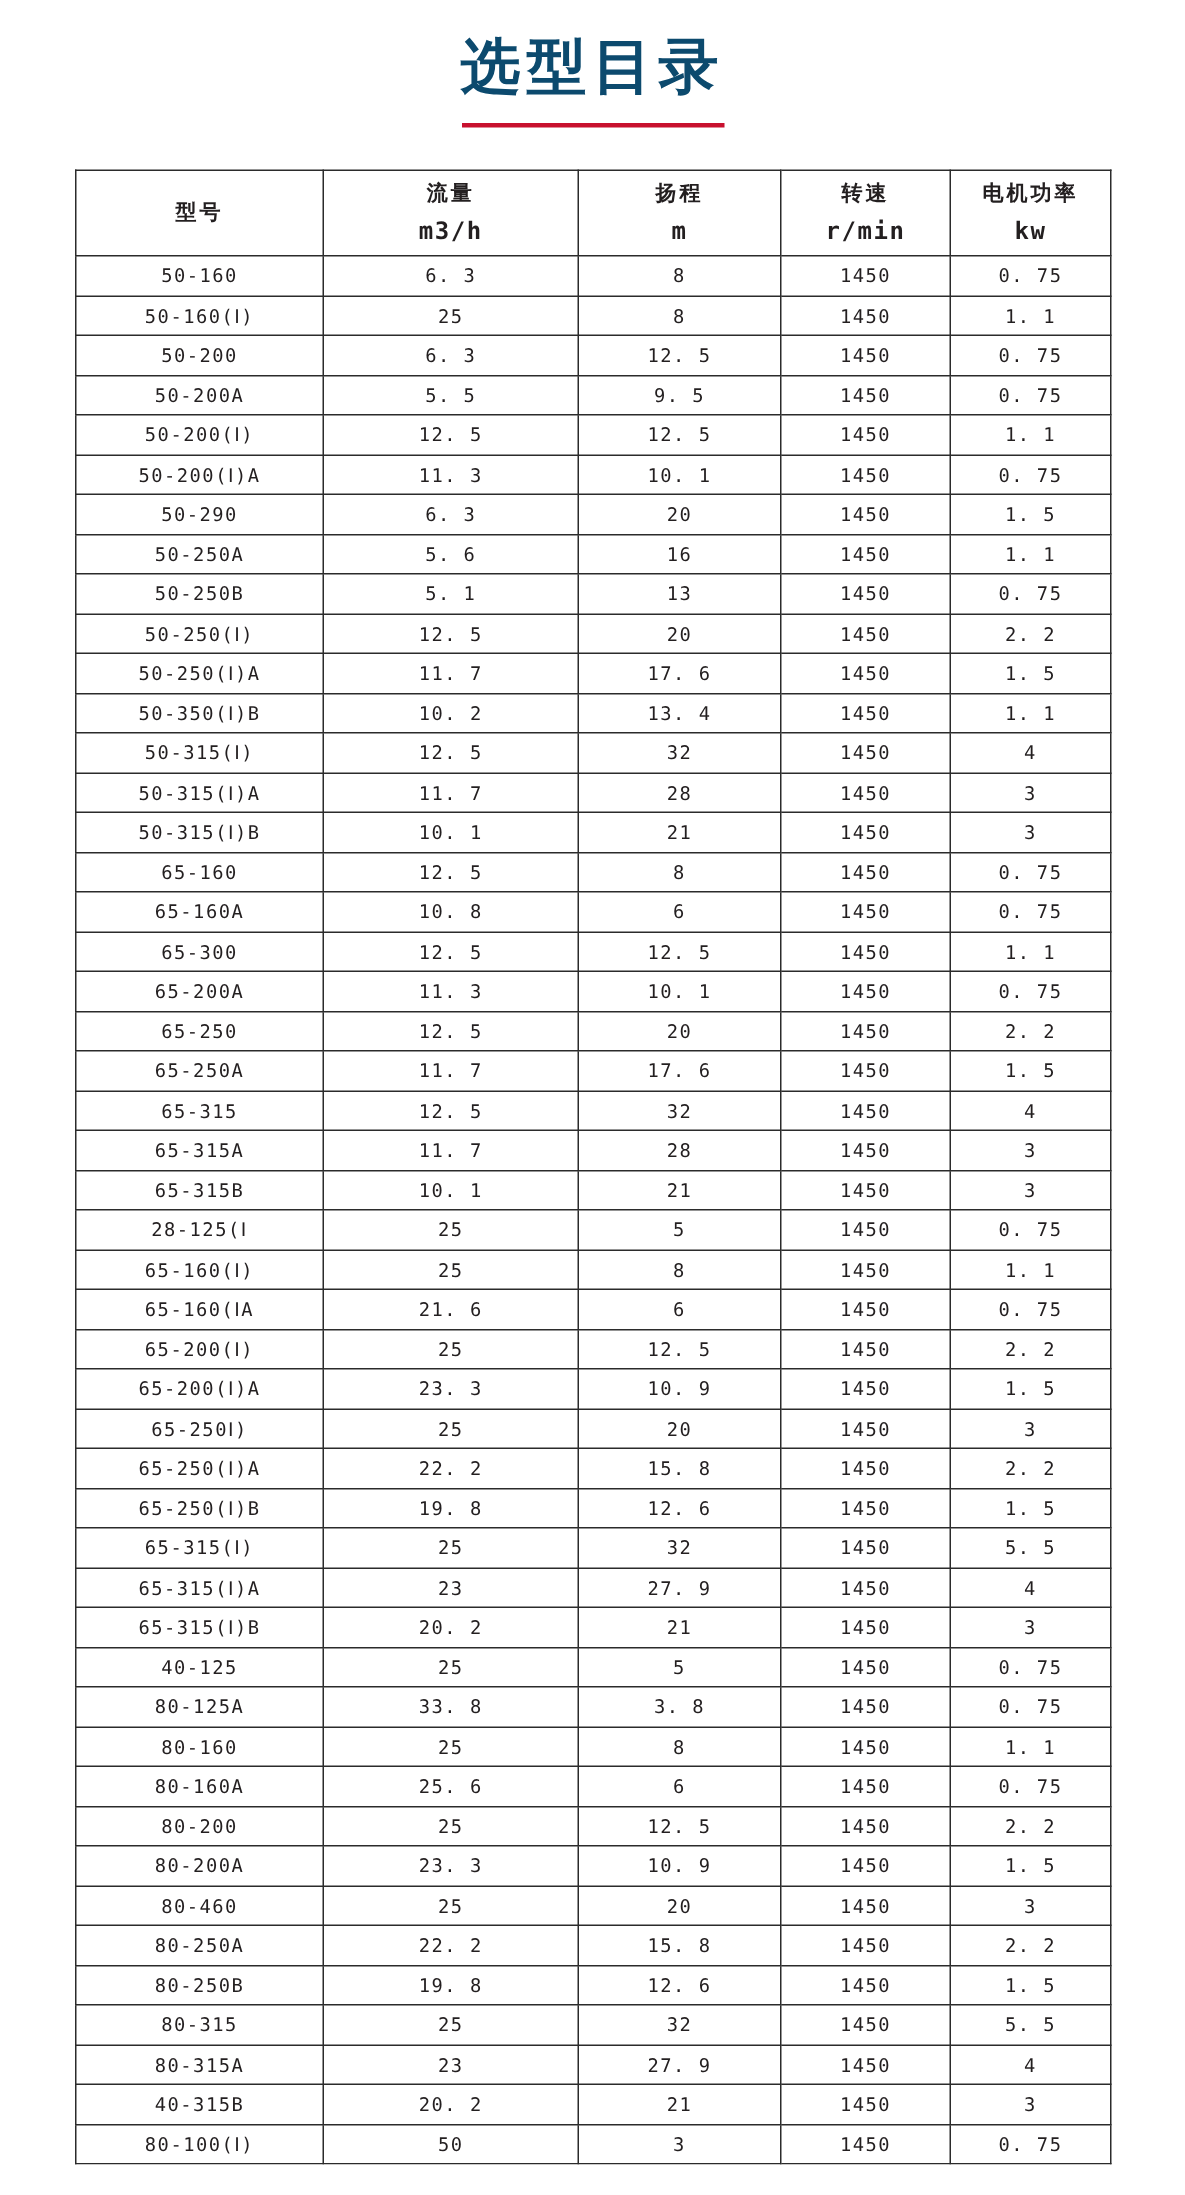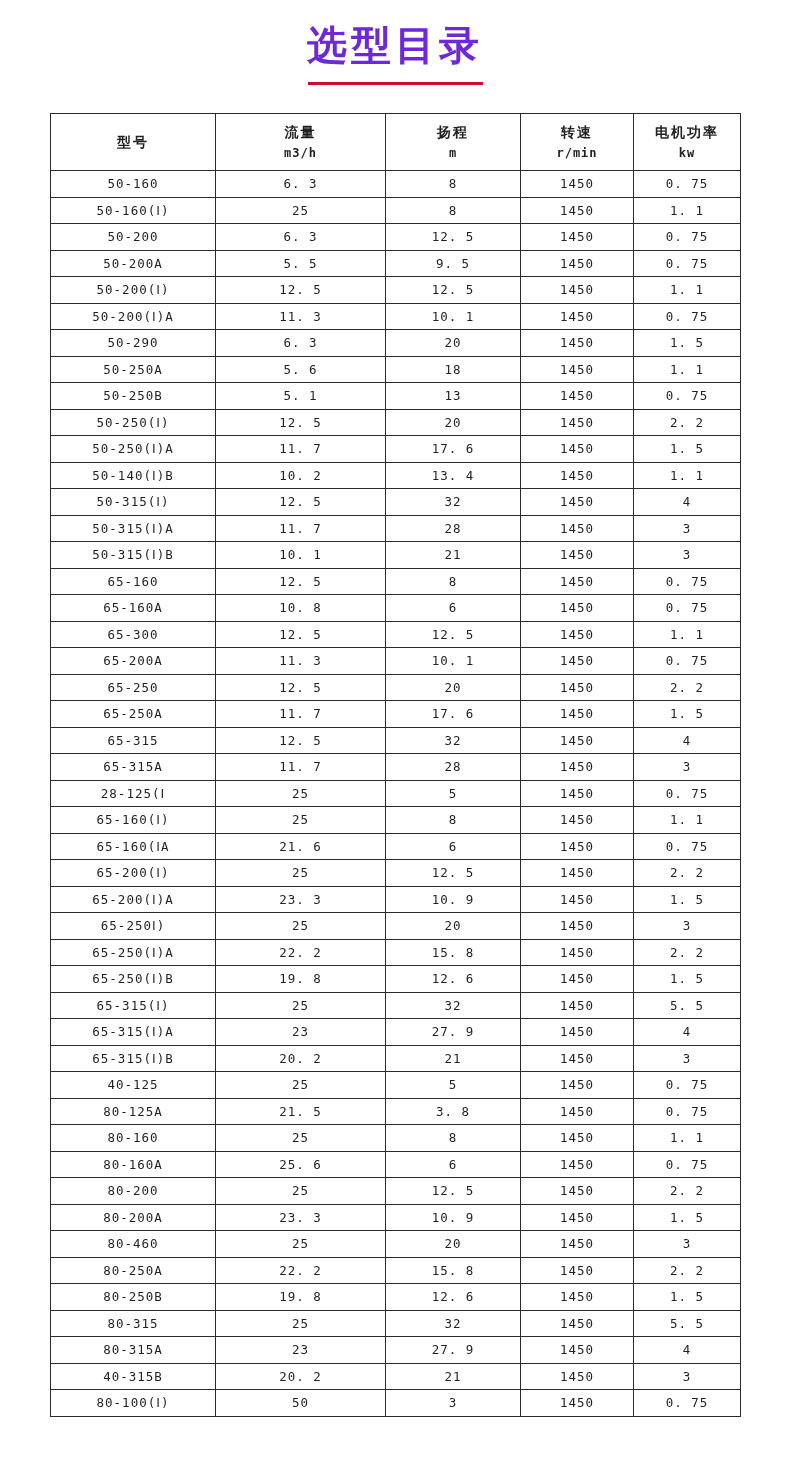--- a/index.html
+++ b/index.html
@@ -21,21 +21,21 @@
   }
   .title-block {
     padding-top: 22px;
     text-align: center;
   }
   .page-title {
     font-family: "DejaVu Sans", sans-serif;
     font-size: 40px;
     font-weight: bold;
     letter-spacing: 4px;
-    color: #6d28d9;
+    color: #0c4a6e;
     line-height: 1.15;
     margin: 0;
   }
   .title-rule {
     width: 175px;
     height: 3px;
     background: #c8102e;
     margin: 14px auto 0 auto;
   }
   .table-wrap {
@@ -61,21 +61,21 @@
     height: 56px;
     font-family: "DejaVu Sans", sans-serif;
     font-weight: bold;
     font-size: 14px;
     letter-spacing: 2px;
     line-height: 1.45;
   }
   thead .hdr-sub {
     display: block;
     font-family: "DejaVu Sans Mono", monospace;
-    font-size: 12px;
+    font-size: 16px;
     font-weight: bold;
     letter-spacing: 1px;
     margin-top: 3px;
   }
   col.c-model  { width: 165px; }
   col.c-flow   { width: 170px; }
   col.c-head   { width: 135px; }
   col.c-speed  { width: 113px; }
   col.c-power  { width: 107px; }
 </style>
@@ -167,21 +167,21 @@
           <tr>
             <td>50-290</td>
             <td>6. 3</td>
             <td>20</td>
             <td>1450</td>
             <td>1. 5</td>
           </tr>
           <tr>
             <td>50-250A</td>
             <td>5. 6</td>
-            <td>18</td>
+            <td>16</td>
             <td>1450</td>
             <td>1. 1</td>
           </tr>
           <tr>
             <td>50-250B</td>
             <td>5. 1</td>
             <td>13</td>
             <td>1450</td>
             <td>0. 75</td>
           </tr>
@@ -193,21 +193,21 @@
             <td>2. 2</td>
           </tr>
           <tr>
             <td>50-250(Ⅰ)A</td>
             <td>11. 7</td>
             <td>17. 6</td>
             <td>1450</td>
             <td>1. 5</td>
           </tr>
           <tr>
-            <td>50-140(Ⅰ)B</td>
+            <td>50-350(Ⅰ)B</td>
             <td>10. 2</td>
             <td>13. 4</td>
             <td>1450</td>
             <td>1. 1</td>
           </tr>
           <tr>
             <td>50-315(Ⅰ)</td>
             <td>12. 5</td>
             <td>32</td>
             <td>1450</td>
@@ -277,20 +277,27 @@
             <td>4</td>
           </tr>
           <tr>
             <td>65-315A</td>
             <td>11. 7</td>
             <td>28</td>
             <td>1450</td>
             <td>3</td>
           </tr>
           <tr>
+            <td>65-315B</td>
+            <td>10. 1</td>
+            <td>21</td>
+            <td>1450</td>
+            <td>3</td>
+          </tr>
+          <tr>
             <td>28-125(Ⅰ</td>
             <td>25</td>
             <td>5</td>
             <td>1450</td>
             <td>0. 75</td>
           </tr>
           <tr>
             <td>65-160(Ⅰ)</td>
             <td>25</td>
             <td>8</td>
@@ -362,21 +369,21 @@
           </tr>
           <tr>
             <td>40-125</td>
             <td>25</td>
             <td>5</td>
             <td>1450</td>
             <td>0. 75</td>
           </tr>
           <tr>
             <td>80-125A</td>
-            <td>21. 5</td>
+            <td>33. 8</td>
             <td>3. 8</td>
             <td>1450</td>
             <td>0. 75</td>
           </tr>
           <tr>
             <td>80-160</td>
             <td>25</td>
             <td>8</td>
             <td>1450</td>
             <td>1. 1</td>

